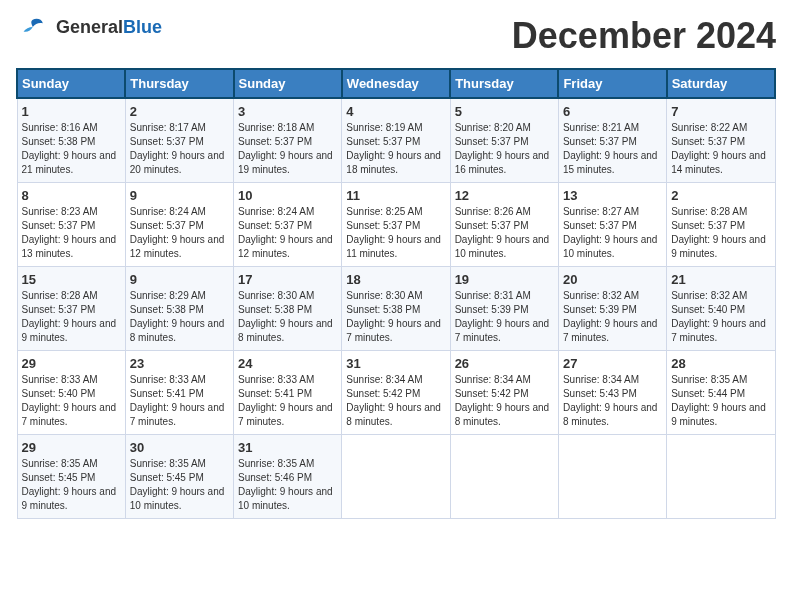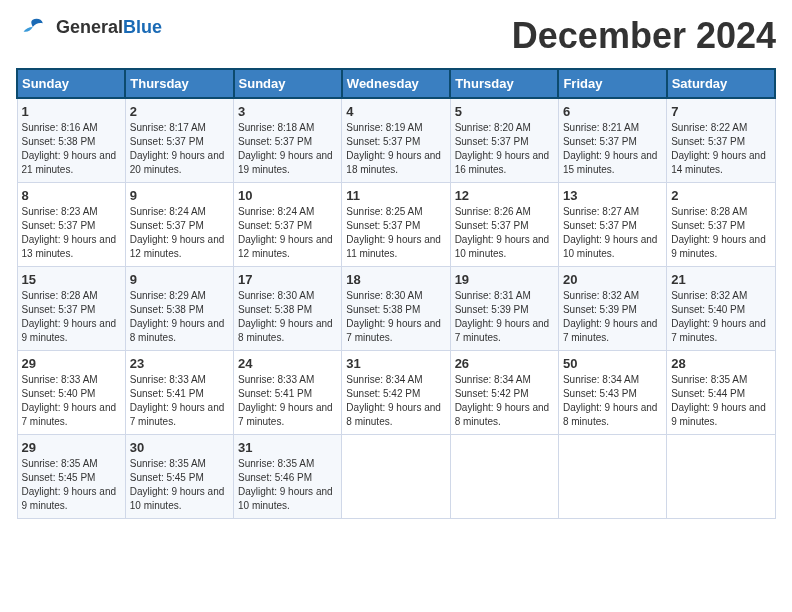--- a/index.html
+++ b/index.html
@@ -228,21 +228,21 @@
         </td>
         <td>
           <span class="day-num">31</span>
           <div class="day-info">Sunrise: 8:34 AM<br>Sunset: 5:42 PM<br>Daylight: 9 hours and 8 minutes.</div>
         </td>
         <td>
           <span class="day-num">26</span>
           <div class="day-info">Sunrise: 8:34 AM<br>Sunset: 5:42 PM<br>Daylight: 9 hours and 8 minutes.</div>
         </td>
         <td>
-          <span class="day-num">50</span>
+          <span class="day-num">27</span>
           <div class="day-info">Sunrise: 8:34 AM<br>Sunset: 5:43 PM<br>Daylight: 9 hours and 8 minutes.</div>
         </td>
         <td>
           <span class="day-num">28</span>
           <div class="day-info">Sunrise: 8:35 AM<br>Sunset: 5:44 PM<br>Daylight: 9 hours and 9 minutes.</div>
         </td>
       </tr>
       <tr>
         <td>
           <span class="day-num">29</span>

